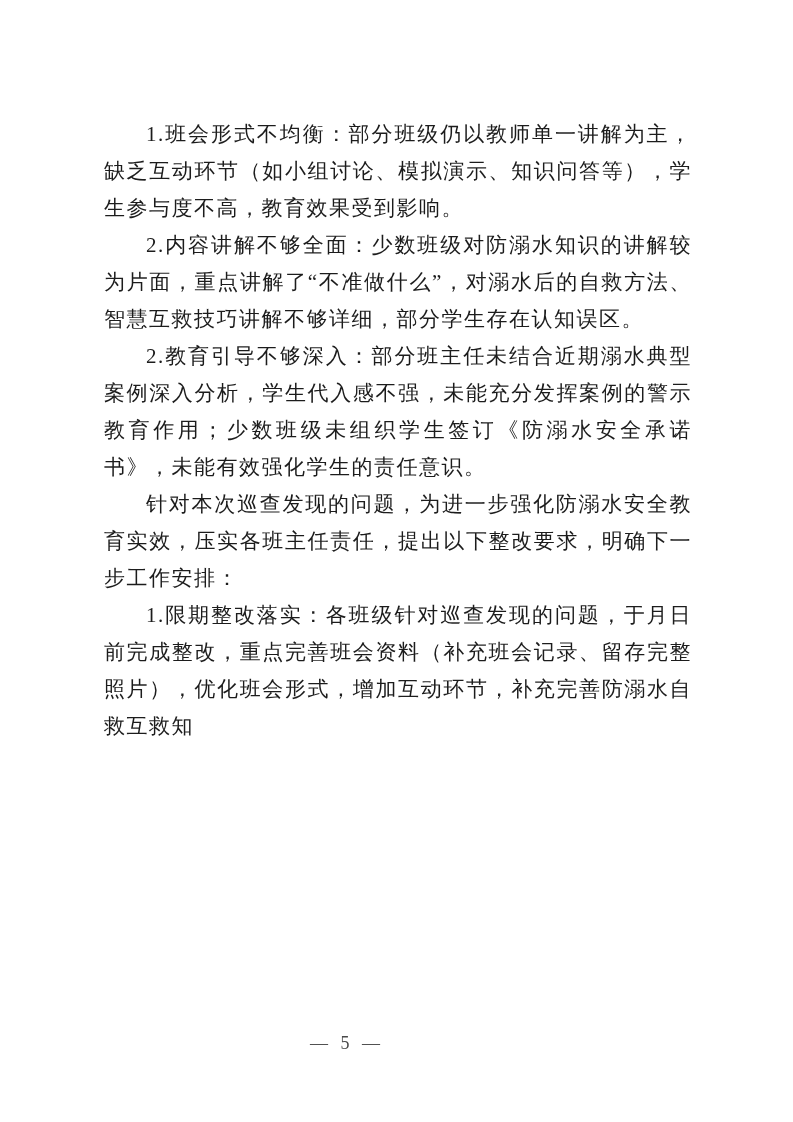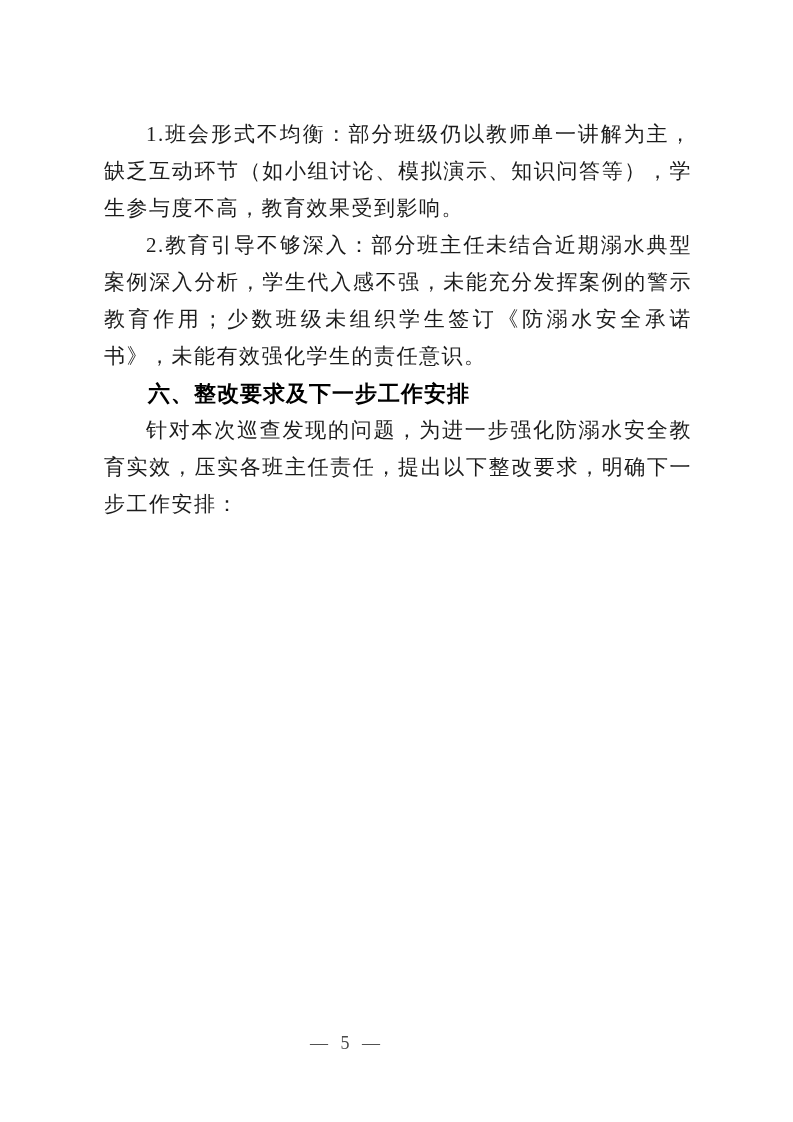--- a/index.html
+++ b/index.html
@@ -54,18 +54,19 @@
     color: #4a4a4a;
     font-family: "Liberation Serif", "DejaVu Serif", serif;
   }
 </style>
 </head>
 <body>
 
 <div class="page">
   <div class="content">
     <p class="body-para">1.班会形式不均衡：部分班级仍以教师单一讲解为主，缺乏互动环节（如小组讨论、模拟演示、知识问答等），学生参与度不高，教育效果受到影响。</p>
+    <p class="body-para">2.内容讲解不够全面：少数班级对防溺水知识的讲解较为片面，重点讲解了“不准做什么”，对溺水后的自救方法、智慧互救技巧讲解不够详细，部分学生存在认知误区。</p>
     <p class="body-para">2.教育引导不够深入：部分班主任未结合近期溺水典型案例深入分析，学生代入感不强，未能充分发挥案例的警示教育作用；少数班级未组织学生签订《防溺水安全承诺书》，未能有效强化学生的责任意识。</p>
-    <h2 class="section-heading">六、整改要求及下一步工作安排</h2>
     <p class="body-para">针对本次巡查发现的问题，为进一步强化防溺水安全教育实效，压实各班主任责任，提出以下整改要求，明确下一步工作安排：</p>
+    <p class="body-para">1.限期整改落实：各班级针对巡查发现的问题，于月日前完成整改，重点完善班会资料（补充班会记录、留存完整照片），优化班会形式，增加互动环节，补充完善防溺水自救互救知</p>
   </div>
   <div class="footer">— 5 —</div>
 </div>
 
 </body></html>

